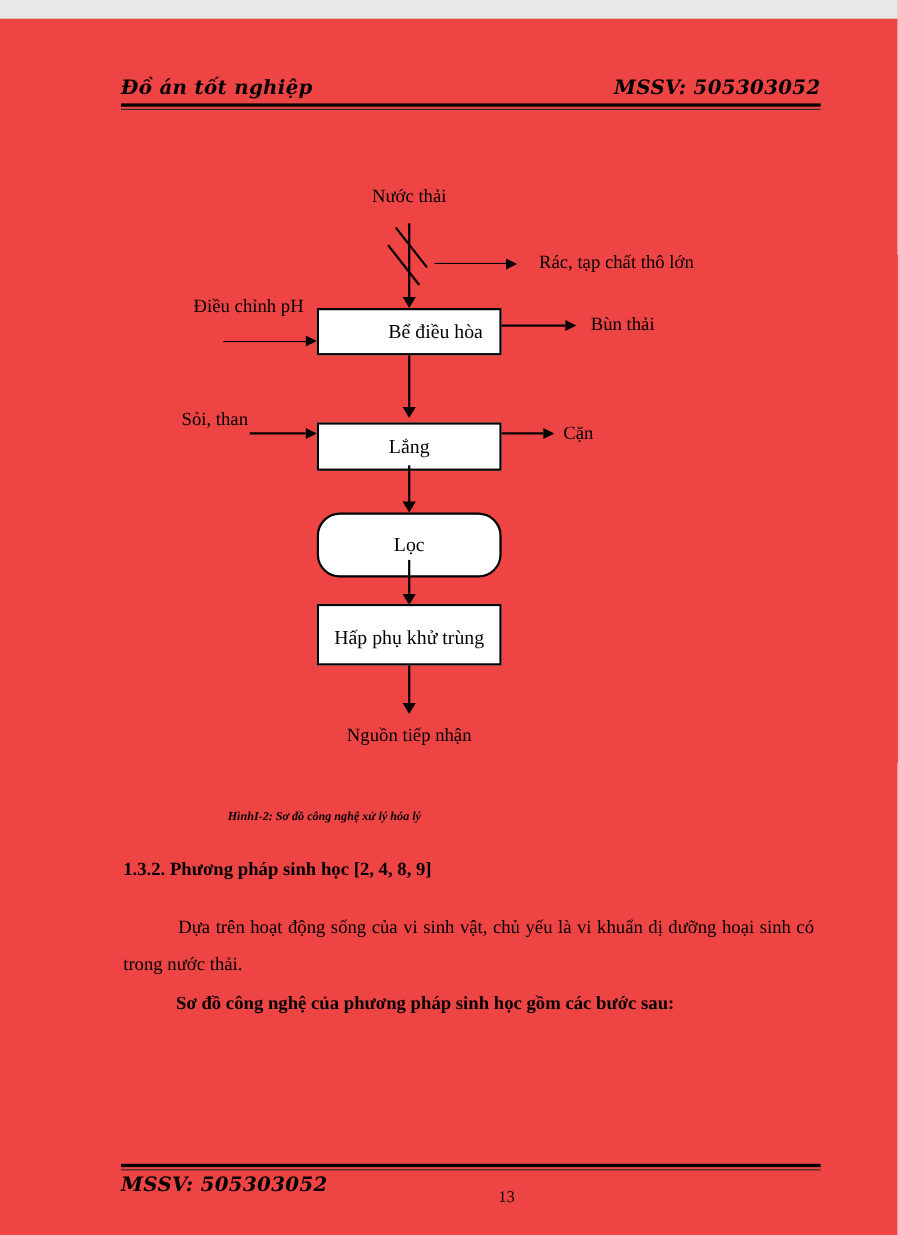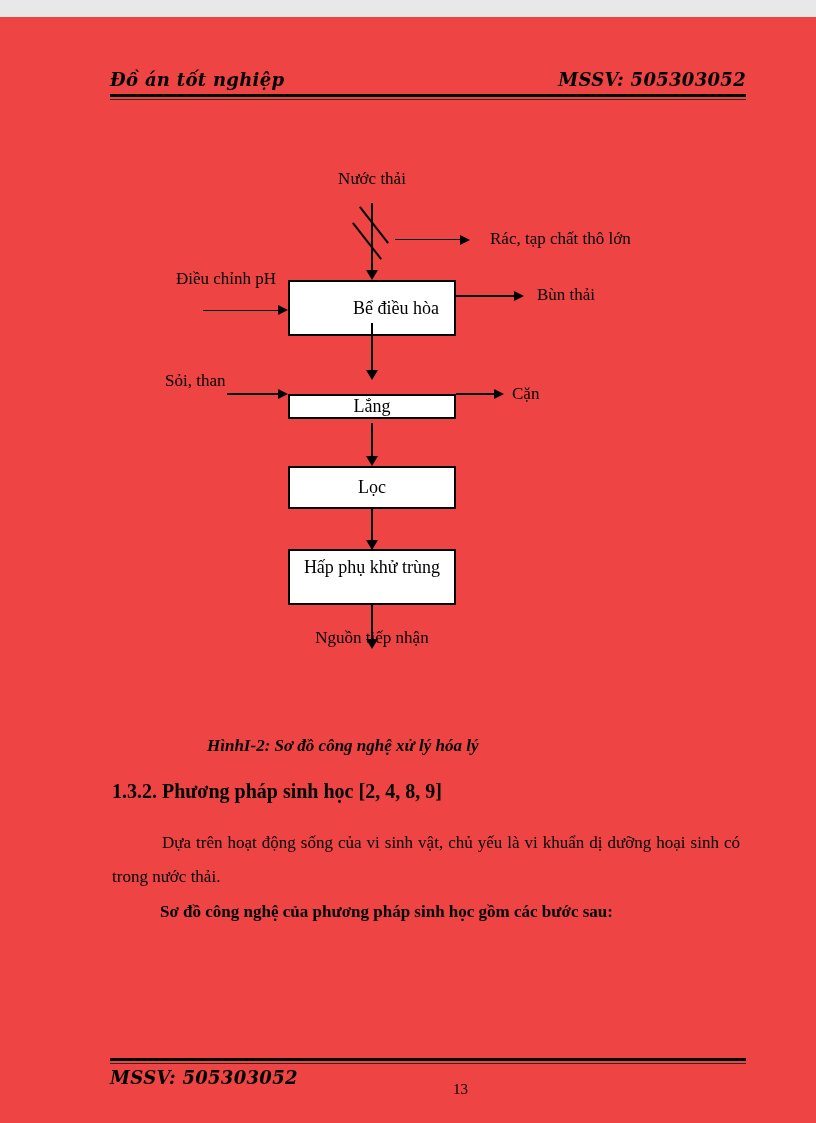--- a/index.html
+++ b/index.html
@@ -31,22 +31,22 @@
   .slash{width:46px;height:2px;background:#000;transform:rotate(52deg);}
   .fbox{
     left:288px;width:168px;
     border:2px solid #000;background:#fff;
     display:flex;align-items:center;justify-content:center;
     font-size:18px;box-sizing:border-box;
   }
   .dlabel{font-size:17px;white-space:nowrap;}
   .center-label{width:160px;text-align:center;}
   
-  .caption{left:207px;top:719px;font-size:17px;font-weight:bold;font-style:italic;white-space:nowrap;}
-  .heading{left:112px;top:763px;font-size:20px;font-weight:bold;white-space:nowrap;}
+  .caption{left:207px;top:719px;font-size:11px;font-weight:bold;font-style:italic;white-space:nowrap;}
+  .heading{left:112px;top:763px;font-size:17px;font-weight:bold;white-space:nowrap;}
   .paragraph{left:112px;top:809px;width:628px;font-size:17px;line-height:34px;text-align:justify;text-indent:50px;}
   .bold-line{left:112px;top:885px;width:640px;font-size:17px;font-weight:bold;text-indent:48px;white-space:nowrap;}
 </style>
 </head>
 <body>
 
 <div class="page">
 
   <div class="abs hf-row" style="top:52px;">
     <span class="script">Đồ án tốt nghiệp</span>
@@ -62,59 +62,59 @@
   <div class="abs slash" style="left:344px;top:223px;"></div>
 
   <div class="abs hline thin" style="left:395px;top:222px;width:66px;"></div>
   <div class="abs head-right" style="left:460px;top:218px;"></div>
   <div class="abs dlabel" style="left:490px;top:212px;">Rác, tạp chất thô lớn</div>
 
   <div class="abs dlabel" style="left:176px;top:252px;">Điều chỉnh pH</div>
   <div class="abs hline thin" style="left:203px;top:293px;width:76px;"></div>
   <div class="abs head-right" style="left:278px;top:288px;"></div>
 
-  <div class="abs fbox" style="top:263px;height:56px;padding-left:48px;">
+  <div class="abs fbox" style="top:263px;height:43px;padding-left:48px;">
     <span>Bể điều hòa</span>
   </div>
   <div class="abs hline" style="left:456px;top:278px;width:58px;"></div>
   <div class="abs head-right" style="left:514px;top:274px;"></div>
   <div class="abs dlabel" style="left:537px;top:268px;">Bùn thải</div>
 
   <div class="abs vline" style="top:306px;height:48px;"></div>
   <div class="abs head-down" style="top:353px;"></div>
 
   <div class="abs dlabel" style="left:165px;top:354px;text-align:right;">Sỏi, than</div>
   <div class="abs hline" style="left:227px;top:376px;width:51px;"></div>
   <div class="abs head-right" style="left:278px;top:372px;"></div>
 
-  <div class="abs fbox" style="top:377px;height:25px;">
+  <div class="abs fbox" style="top:367px;height:44px;">
     <span>Lắng</span>
   </div>
   <div class="abs hline" style="left:456px;top:376px;width:38px;"></div>
   <div class="abs head-right" style="left:494px;top:372px;"></div>
   <div class="abs dlabel" style="left:512px;top:367px;">Cặn</div>
 
   <div class="abs vline" style="top:406px;height:34px;"></div>
   <div class="abs head-down" style="top:439px;"></div>
 
-  <div class="abs fbox" style="top:449px;height:43px;">
+  <div class="abs fbox" style="top:449px;height:59px;border-radius:21px;">
     <span>Lọc</span>
   </div>
 
   <div class="abs vline" style="top:492px;height:32px;"></div>
   <div class="abs head-down" style="top:523px;"></div>
 
-  <div class="abs fbox" style="top:532px;height:56px;align-items:flex-start;padding-top:6px;">
+  <div class="abs fbox" style="top:532px;height:56px;align-items:flex-start;padding-top:18px;">
     <span>Hấp phụ khử trùng</span>
   </div>
 
   <div class="abs vline" style="top:588px;height:35px;"></div>
   <div class="abs head-down" style="top:622px;"></div>
 
-  <div class="abs dlabel center-label" style="left:292px;top:611px;text-align:center;">Nguồn tiếp nhận</div>
+  <div class="abs dlabel center-label" style="left:292px;top:642px;text-align:center;">Nguồn tiếp nhận</div>
 
   <div class="abs caption">HìnhI-2: Sơ đồ công nghệ xử lý hóa lý</div>
 
   <div class="abs heading">1.3.2. Phương pháp sinh học [2, 4, 8, 9]</div>
   <div class="abs bold-line">Sơ đồ công nghệ của phương pháp sinh học gồm các bước sau:</div>
   <div class="abs paragraph">Dựa trên hoạt động sống của vi sinh vật, chủ yếu là vi khuẩn dị dưỡng hoại sinh có trong nước thải.</div>
 
   <div class="abs rule" style="top:1041px;"></div>
   <div class="abs hf-row" style="top:1050px;">
     <span class="script">MSSV: 505303052</span>

